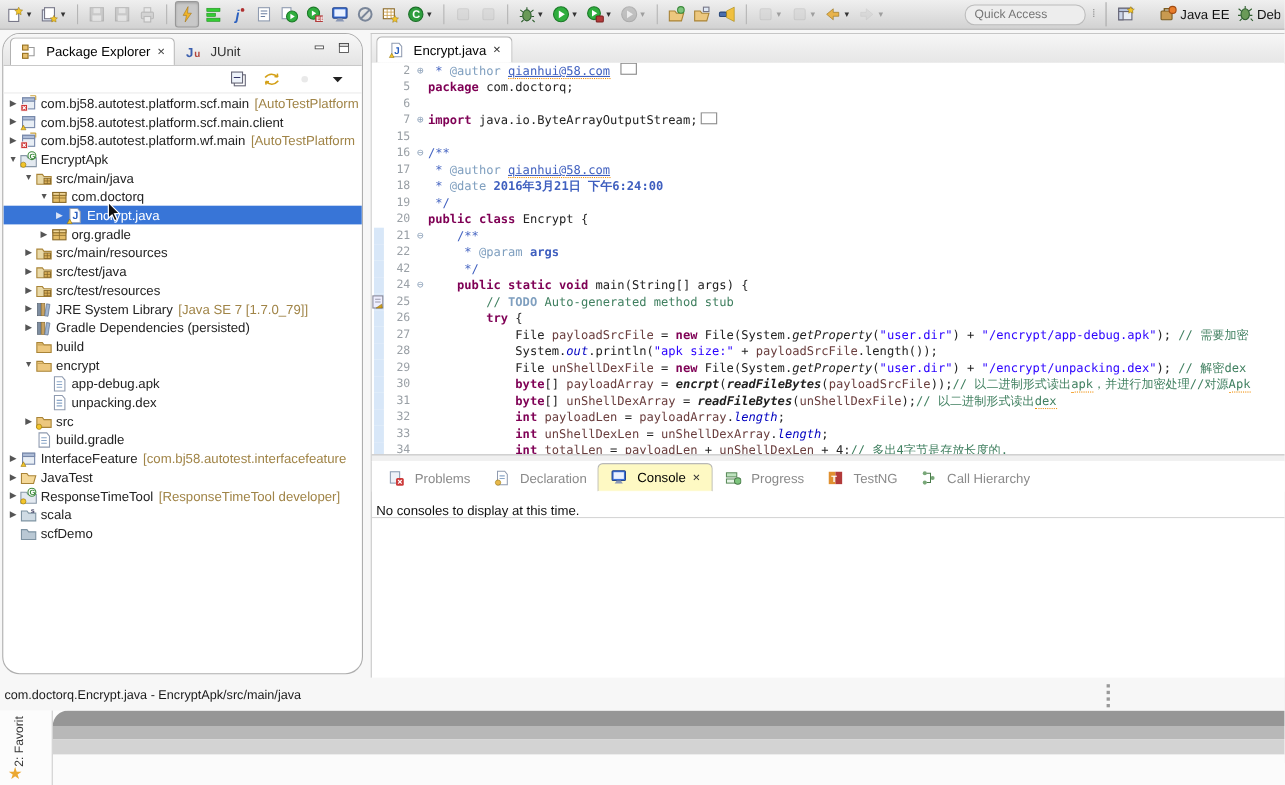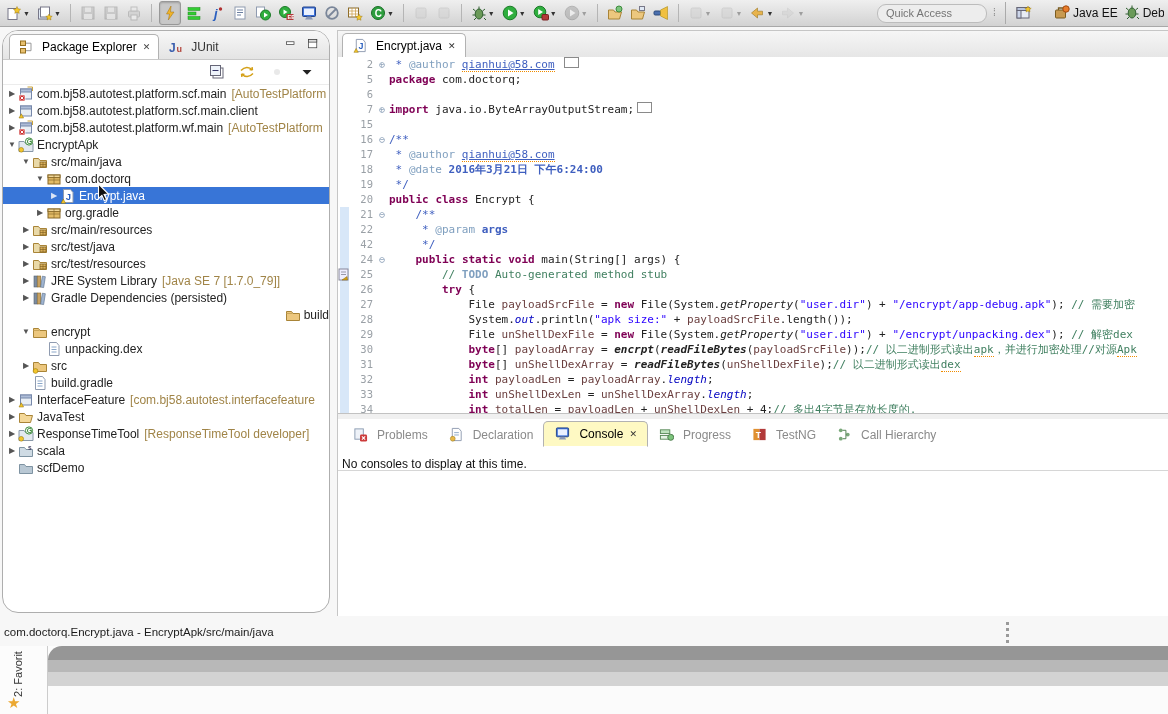--- a/index.html
+++ b/index.html
@@ -533,39 +533,49 @@
           <span class="tarrow">▶</span>
           <span class="ticon">
             <svg viewBox="0 0 16 16">
               <rect x="2" y="3" width="3.1" height="11" fill="#7d8da0" stroke="#55606e" stroke-width=".6"></rect>
               <rect x="5.6" y="3" width="3.1" height="11" fill="#c7a162" stroke="#8a6a28" stroke-width=".6"></rect>
               <rect x="9.4" y="3.4" width="3.1" height="11" fill="#9fb4d0" stroke="#5c6f8a" stroke-width=".6" transform="rotate(9 11 9)"></rect>
             </svg>
           </span>
           <span>Gradle Dependencies (persisted)</span>
         </div>
-        <div class="trow" style="padding-left: 18px; justify-content: flex-end;">
+        <div class="trow" style="padding-left: 18px;">
           <span class="tarrow"></span>
           <span class="ticon">
             <svg viewBox="0 0 16 16">
               <path d="M1.5 4.5h5l1.5 2h6.5v7H1.5z" fill="#ecc77e" stroke="#a98437"></path>
               <path d="M1.5 6.5h6" stroke="#c9a559"></path>
             </svg>
           </span>
           <span>build</span>
         </div>
         <div class="trow" style="padding-left: 18px;">
           <span class="tarrow">▼</span>
           <span class="ticon">
             <svg viewBox="0 0 16 16">
               <path d="M1.5 4.5h5l1.5 2h6.5v7H1.5z" fill="#ecc77e" stroke="#a98437"></path>
               <path d="M1.5 6.5h6" stroke="#c9a559"></path>
             </svg>
           </span>
           <span>encrypt</span>
+        </div>
+        <div class="trow" style="padding-left: 32px;">
+          <span class="tarrow"></span>
+          <span class="ticon">
+            <svg viewBox="0 0 16 16">
+              <path d="M3.5 1.5h7l2.5 3v10H3.5z" fill="#fff" stroke="#8f9bb0"></path>
+              <path d="M5.5 6h5M5.5 8.5h5M5.5 11h5" stroke="#8aa6c8"></path>
+            </svg>
+          </span>
+          <span>app-debug.apk</span>
         </div>
         <div class="trow" style="padding-left: 32px;">
           <span class="tarrow"></span>
           <span class="ticon">
             <svg viewBox="0 0 16 16">
               <path d="M3.5 1.5h7l2.5 3v10H3.5z" fill="#fff" stroke="#8f9bb0"></path>
               <path d="M5.5 6h5M5.5 8.5h5M5.5 11h5" stroke="#8aa6c8"></path>
             </svg>
           </span>
           <span>unpacking.dex</span>

